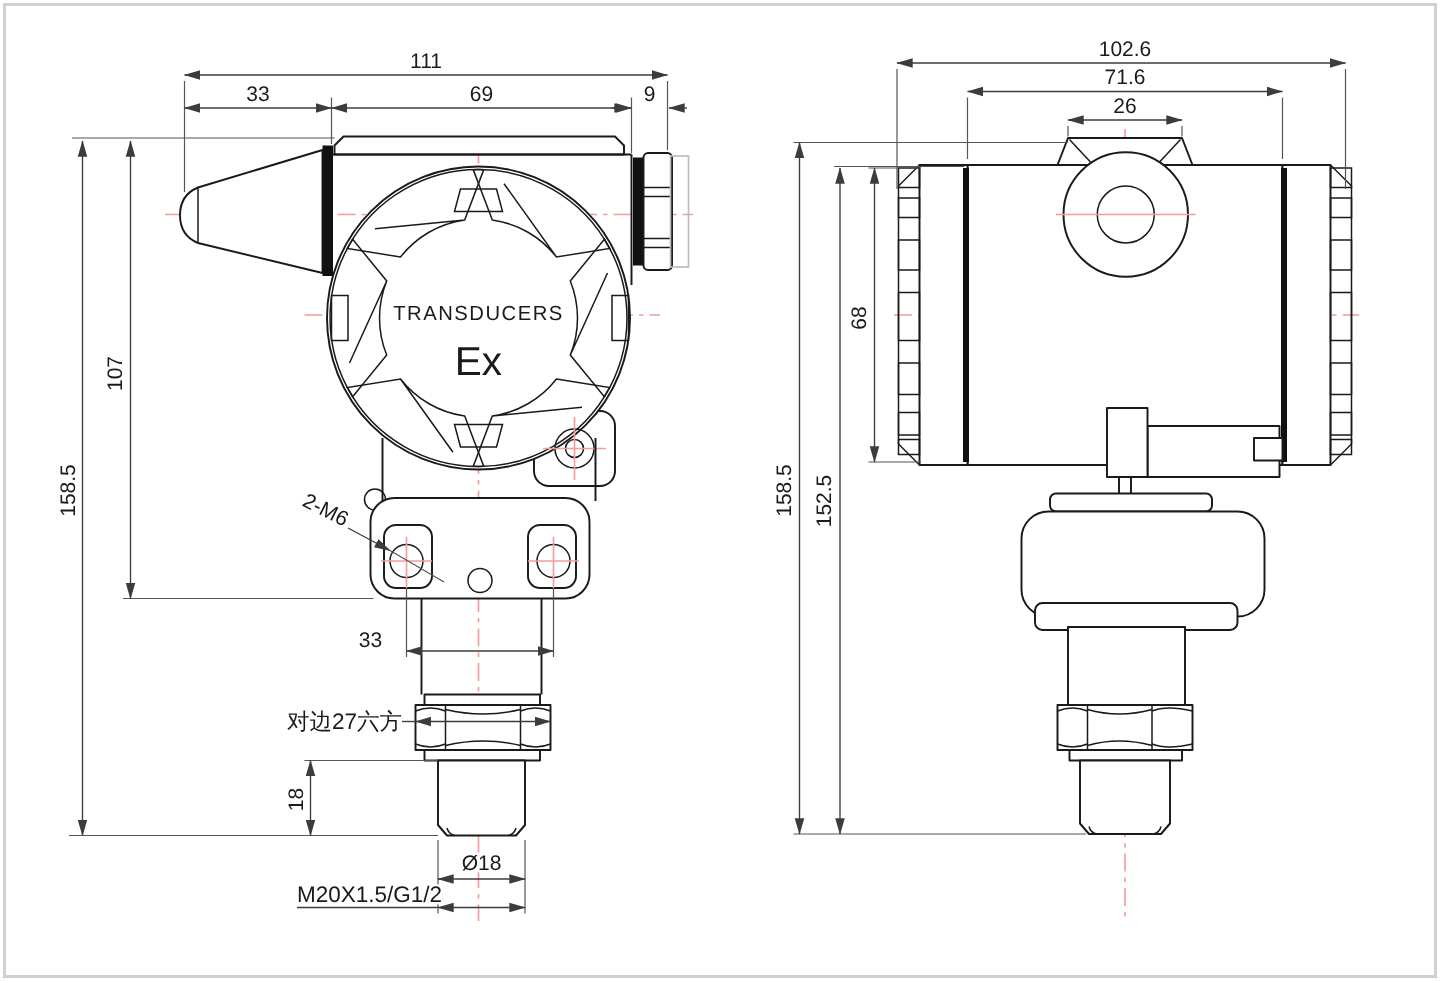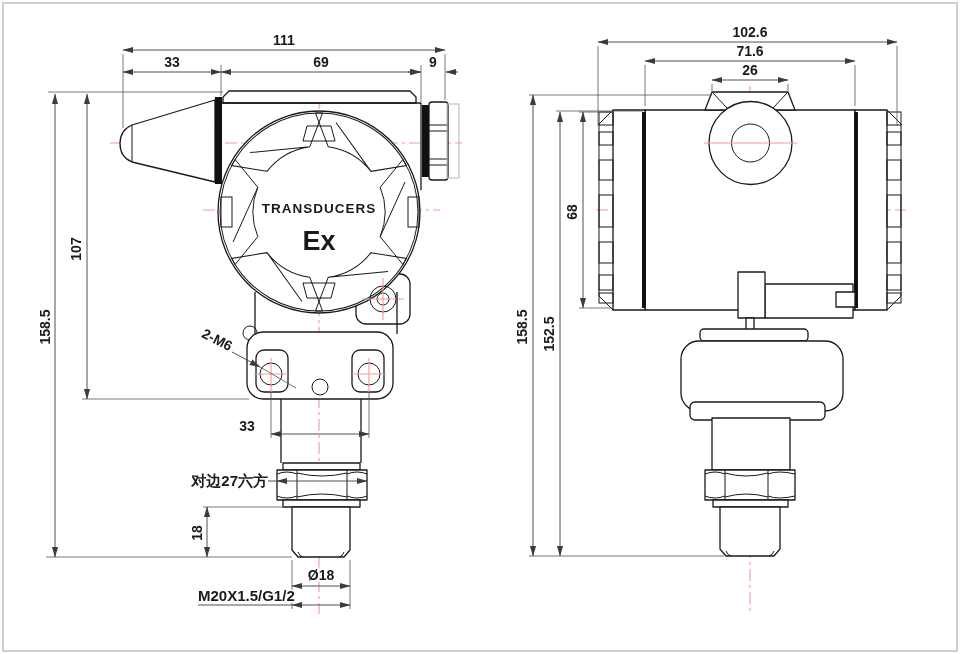--- a/index.html
+++ b/index.html
@@ -1,17 +1,17 @@
 <!DOCTYPE html>
 <html><head>
 <meta charset="utf-8">
 <style>
   html,body{margin:0;padding:0;background:#ffffff;}
   .sheet{position:relative;width:960px;height:654px;background:#ffffff;overflow:hidden;
-         font-family:"Liberation Sans", sans-serif;font-weight:bold;}
+         font-family:"Liberation Sans", sans-serif;}
   .frame{position:absolute;left:2px;top:2px;right:2px;bottom:2px;border:2px solid #ccd1d6;}
   svg{position:absolute;left:0;top:0;}
   svg text{font-family:"Liberation Sans","DejaVu Sans",sans-serif;font-size:14px;fill:#1a1a1a;
            paint-order:stroke;stroke:#ffffff;stroke-width:3px;}
   .big{font-size:27px;}
   .brand{font-size:13.5px;letter-spacing:1px;}
   .cjk{font-size:15px;}
   .thr{font-size:15px;}
   .outline{stroke:#1a1a1a;stroke-width:1.3;fill:none;stroke-linejoin:round;}
   .outlinew{stroke:#1a1a1a;stroke-width:1.3;fill:#ffffff;stroke-linejoin:round;}

